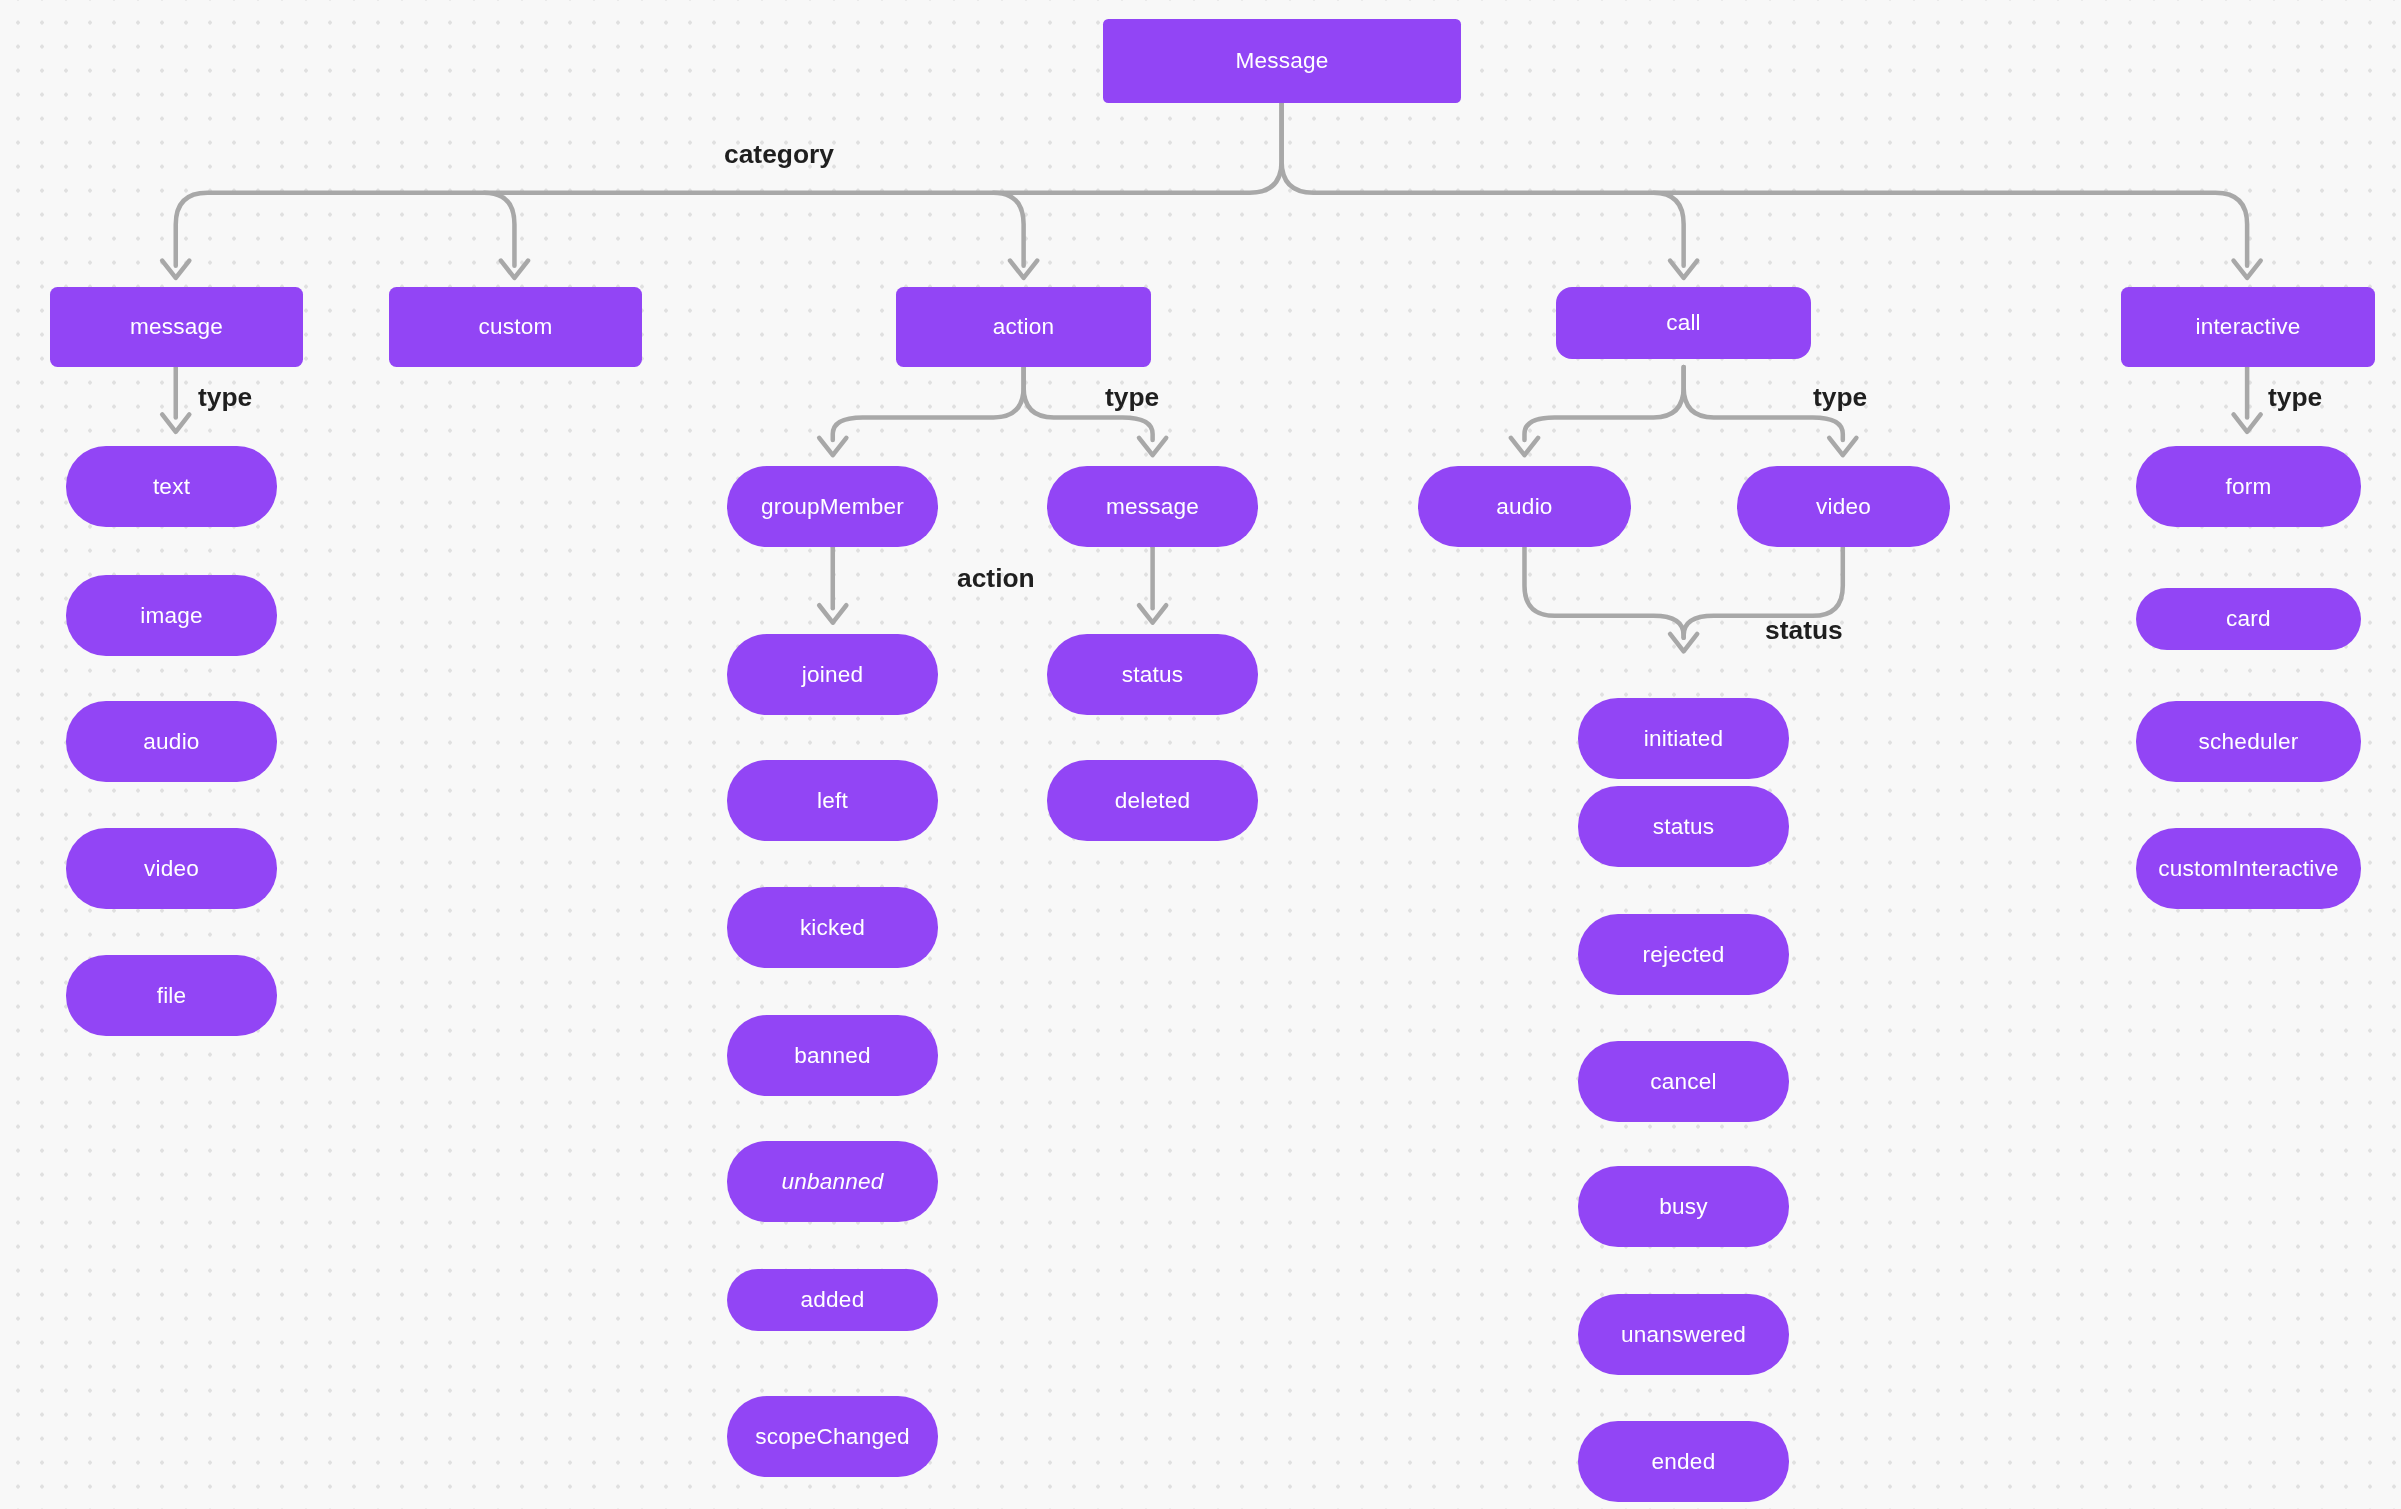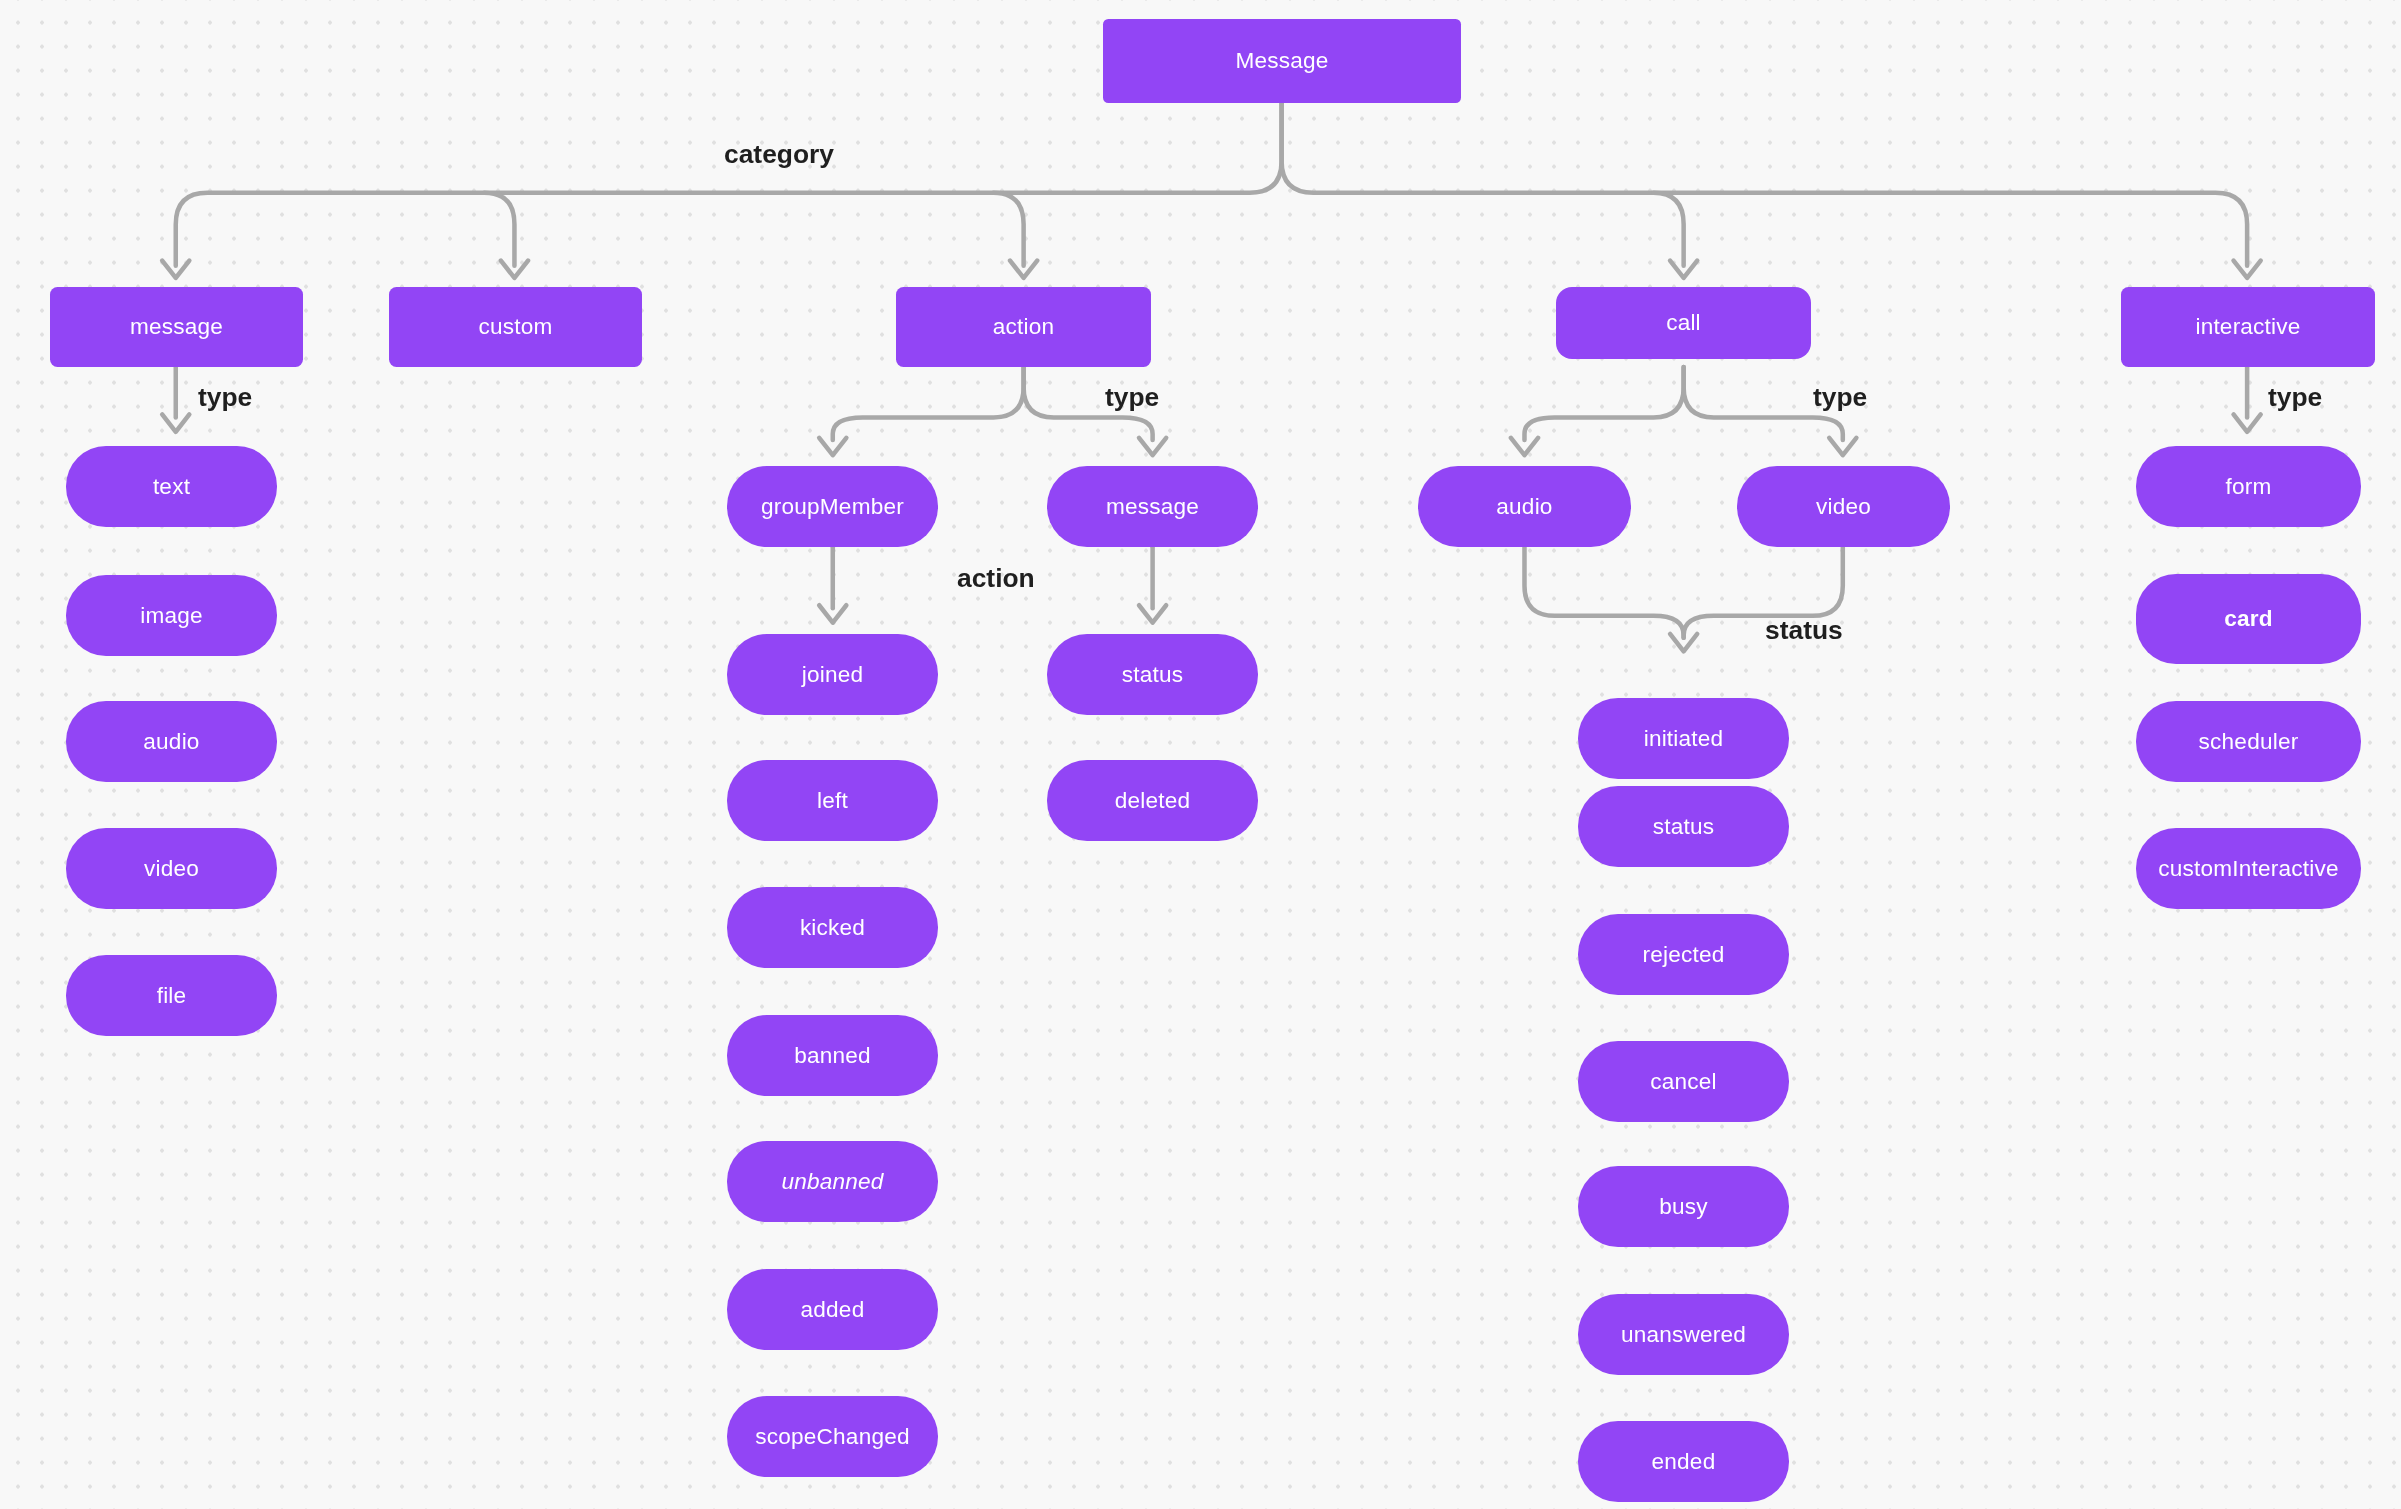--- a/index.html
+++ b/index.html
@@ -112,39 +112,39 @@
   <div class="node pill" style="left:66px; top:955px; width:211px; height:81px;">file</div>
 
   <div class="node pill" style="left:727px; top:466px; width:211px; height:81px;">groupMember</div>
   <div class="node pill" style="left:1047px; top:466px; width:211px; height:81px;">message</div>
 
   <div class="node pill" style="left:727px; top:634px; width:211px; height:81px;">joined</div>
   <div class="node pill" style="left:727px; top:760px; width:211px; height:81px;">left</div>
   <div class="node pill" style="left:727px; top:887px; width:211px; height:81px;">kicked</div>
   <div class="node pill" style="left:727px; top:1015px; width:211px; height:81px;">banned</div>
   <div class="node pill" style="left:727px; top:1141px; width:211px; height:81px;font-style:italic;">unbanned</div>
-  <div class="node pill" style="left:727px; top:1269px; width:211px; height:81px;">added</div>
+  <div class="node pill" style="left:727px; top:1269px; width:211px; height:62px;">added</div>
   <div class="node pill" style="left:727px; top:1396px; width:211px; height:81px;">scopeChanged</div>
 
   <div class="node pill" style="left:1047px; top:634px; width:211px; height:81px;">status</div>
   <div class="node pill" style="left:1047px; top:760px; width:211px; height:81px;">deleted</div>
 
   <div class="node pill" style="left:1418px; top:466px; width:213px; height:81px;">audio</div>
   <div class="node pill" style="left:1737px; top:466px; width:213px; height:81px;">video</div>
 
   <div class="node pill" style="left:1578px; top:659px; width:211px; height:81px;margin-top:39px;">initiated</div>
   <div class="node pill" style="left:1578px; top:786px; width:211px; height:81px;">status</div>
   <div class="node pill" style="left:1578px; top:914px; width:211px; height:81px;">rejected</div>
   <div class="node pill" style="left:1578px; top:1041px; width:211px; height:81px;">cancel</div>
   <div class="node pill" style="left:1578px; top:1166px; width:211px; height:81px;">busy</div>
   <div class="node pill" style="left:1578px; top:1294px; width:211px; height:81px;">unanswered</div>
   <div class="node pill" style="left:1578px; top:1421px; width:211px; height:81px;">ended</div>
 
   <div class="node pill" style="left:2136px; top:446px; width:225px; height:81px;" id="form-node">form</div>
-  <div class="node pill" style="left:2136px; top:574px; width:225px; height:90px;font-weight:bold;" id="card-node">card</div>
+  <div class="node pill" style="left:2136px; top:588px; width:225px; height:62px;" id="card-node">card</div>
   <div class="node pill" style="left:2136px; top:701px; width:225px; height:81px;" id="scheduler-node">scheduler</div>
   <div class="node pill" style="left:2136px; top:828px; width:225px; height:81px;" id="custominteractive-node">customInteractive</div>
 
   <div class="edge-label" style="left:724px; top:140px;">category</div>
   <div class="edge-label" style="left:198px; top:383px;">type</div>
   <div class="edge-label" style="left:1105px; top:383px;">type</div>
   <div class="edge-label" style="left:1813px; top:383px;">type</div>
   <div class="edge-label" style="left:2268px; top:383px;">type</div>
   <div class="edge-label" style="left:957px; top:564px;">action</div>
   <div class="edge-label" style="left:1765px; top:616px;">status</div>

